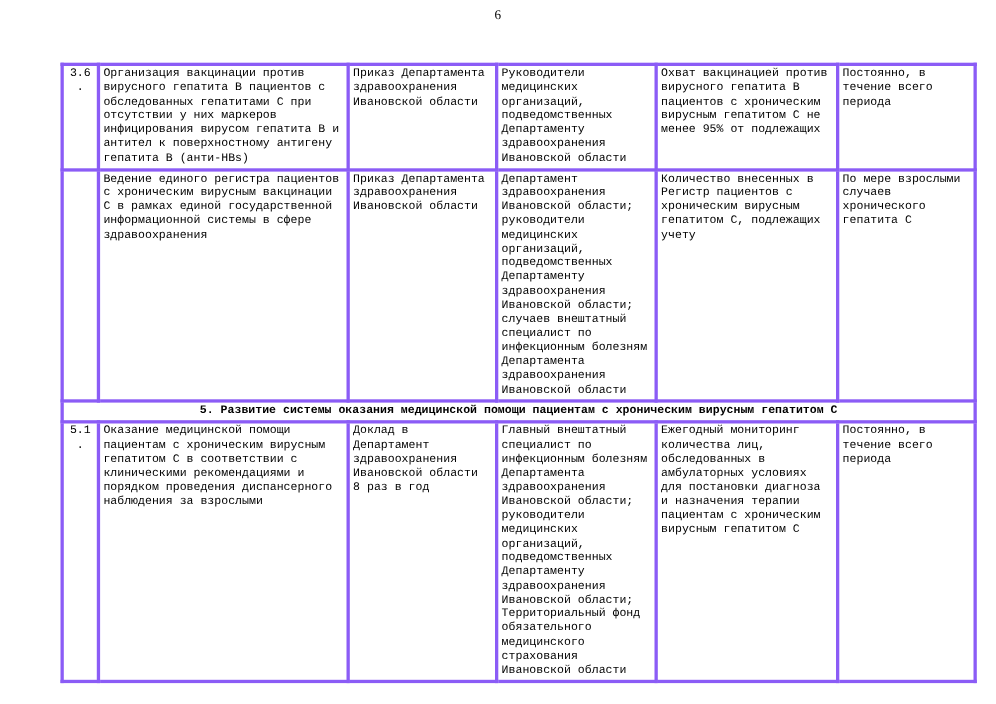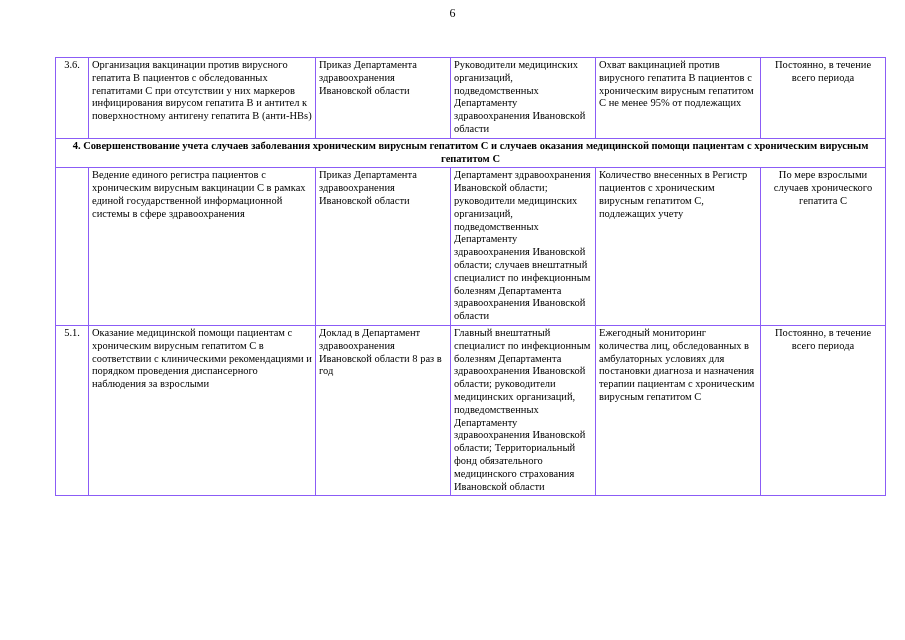--- a/index.html
+++ b/index.html
@@ -30,32 +30,32 @@
   }
   table.doc-table {
     position: absolute;
     left: 55px;
     top: 57px;
     width: 830px;
     border-collapse: collapse;
     table-layout: fixed;
   }
   table.doc-table td {
-    border: 1px solid #8b5cf6;
+    border: 3px solid #8b5cf6;
     vertical-align: top;
     padding: 1px 3px 2px 3px;
     font-size: 10.5px;
     line-height: 1.22;
     word-wrap: break-word;
+    font-family: Liberation Mono, monospace;
   }
   td.c-num {
     text-align: center;
   }
   td.c-period {
-    text-align: center;
     margin-top: 15px;
   }
   td.section-header {
     text-align: center;
     font-weight: bold;
     padding: 1px 2px;
   }
 </style>
 </head>
 <body>
@@ -77,33 +77,33 @@
 
       <tr>
         <td class="c-num">3.6.</td>
         <td>Организация вакцинации против вирусного гепатита В пациентов с обследованных гепатитами С при отсутствии у них маркеров инфицирования вирусом гепатита В и антител к поверхностному антигену гепатита В (анти-HBs)</td>
         <td>Приказ Департамента здравоохранения Ивановской области</td>
         <td>Руководители медицинских организаций, подведомственных Департаменту здравоохранения Ивановской области</td>
         <td>Охват вакцинацией против вирусного гепатита В пациентов с хроническим вирусным гепатитом С не менее 95% от подлежащих</td>
         <td class="c-period">Постоянно, в течение всего периода</td>
       </tr>
 
-      <tr>
-        <td class="section-header" colspan="6">4. Совершенствование учета случаев заболевания хроническим вирусным гепатитом С и случаев оказания медицинской помощи пациентам с хроническим вирусным гепатитом С</td>
-      </tr>
 
       <tr>
         <td class="c-num"></td>
         <td>Ведение единого регистра пациентов с хроническим вирусным вакцинации С в рамках единой государственной информационной системы в сфере здравоохранения</td>
         <td>Приказ Департамента здравоохранения Ивановской области</td>
         <td>Департамент здравоохранения Ивановской области; руководители медицинских организаций, подведомственных Департаменту здравоохранения Ивановской области; случаев внештатный специалист по инфекционным болезням Департамента здравоохранения Ивановской области</td>
         <td>Количество внесенных в Регистр пациентов с хроническим вирусным гепатитом С, подлежащих учету</td>
         <td class="c-period">По мере взрослыми случаев хронического гепатита С</td>
       </tr>
 
+      <tr>
+        <td class="section-header" colspan="6">5. Развитие системы оказания медицинской помощи пациентам с хроническим вирусным гепатитом С</td>
+      </tr>
 
       <tr>
         <td class="c-num">5.1.</td>
         <td>Оказание медицинской помощи пациентам с хроническим вирусным гепатитом С в соответствии с клиническими рекомендациями и порядком проведения диспансерного наблюдения за взрослыми</td>
         <td>Доклад в Департамент здравоохранения Ивановской области 8 раз в год</td>
         <td>Главный внештатный специалист по инфекционным болезням Департамента здравоохранения Ивановской области; руководители медицинских организаций, подведомственных Департаменту здравоохранения Ивановской области; Территориальный фонд обязательного медицинского страхования Ивановской области</td>
         <td>Ежегодный мониторинг количества лиц, обследованных в амбулаторных условиях для постановки диагноза и назначения терапии пациентам с хроническим вирусным гепатитом С</td>
         <td class="c-period">Постоянно, в течение всего периода</td>
       </tr>
 

